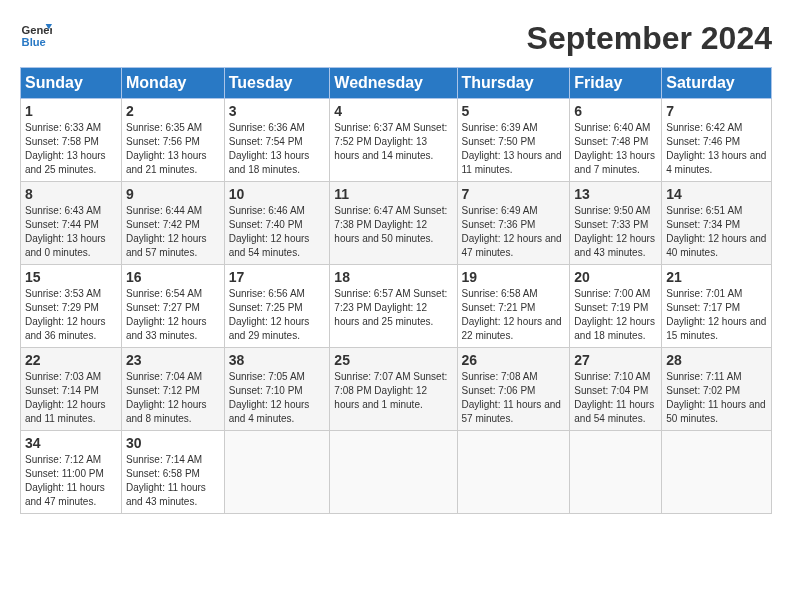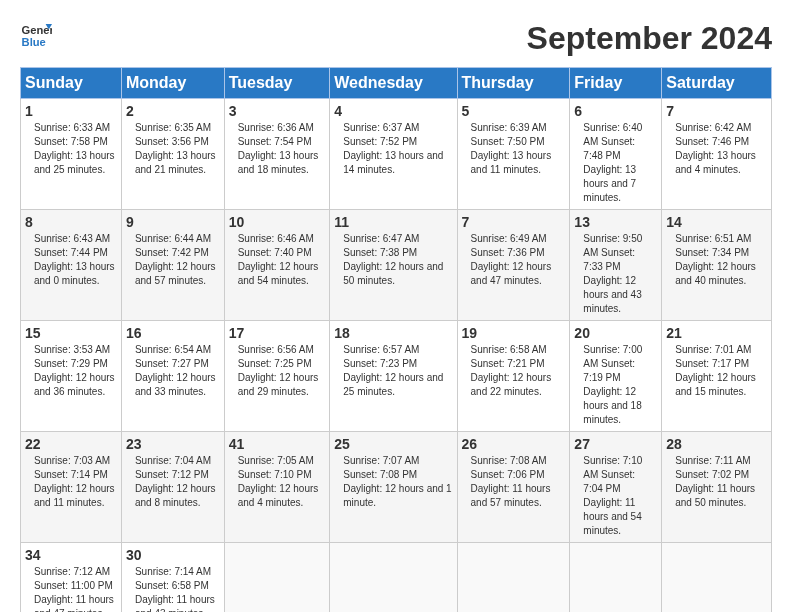--- a/index.html
+++ b/index.html
@@ -65,21 +65,20 @@
     .day-num {
       font-size: 14px;
       font-weight: bold;
       display: block;
       margin-bottom: 2px;
     }
     .day-info {
       font-size: 10px;
       line-height: 1.4;
       color: #333;
-      margin-left: 9px;
     }
     .empty-cell {
       background: #f9f9f9 !important;
     }
   </style>
 </head>
 <body>
 
 <div class="header">
   <div class="logo">
@@ -111,21 +110,21 @@
         <td>
           <span class="day-num">1</span>
           <div class="day-info">Sunrise: 6:33 AM
 Sunset: 7:58 PM
 Daylight: 13 hours
 and 25 minutes.</div>
         </td>
         <td>
           <span class="day-num">2</span>
           <div class="day-info">Sunrise: 6:35 AM
-Sunset: 3:56 PM
+Sunset: 7:56 PM
 Daylight: 13 hours
 and 21 minutes.</div>
         </td>
         <td>
           <span class="day-num">3</span>
           <div class="day-info">Sunrise: 6:36 AM
 Sunset: 7:54 PM
 Daylight: 13 hours
 and 18 minutes.</div>
         </td>
@@ -269,21 +268,21 @@
 and 11 minutes.</div>
         </td>
         <td>
           <span class="day-num">23</span>
           <div class="day-info">Sunrise: 7:04 AM
 Sunset: 7:12 PM
 Daylight: 12 hours
 and 8 minutes.</div>
         </td>
         <td>
-          <span class="day-num">41</span>
+          <span class="day-num">38</span>
           <div class="day-info">Sunrise: 7:05 AM
 Sunset: 7:10 PM
 Daylight: 12 hours
 and 4 minutes.</div>
         </td>
         <td>
           <span class="day-num">25</span>
           <div class="day-info">Sunrise: 7:07 AM
 Sunset: 7:08 PM
 Daylight: 12 hours

